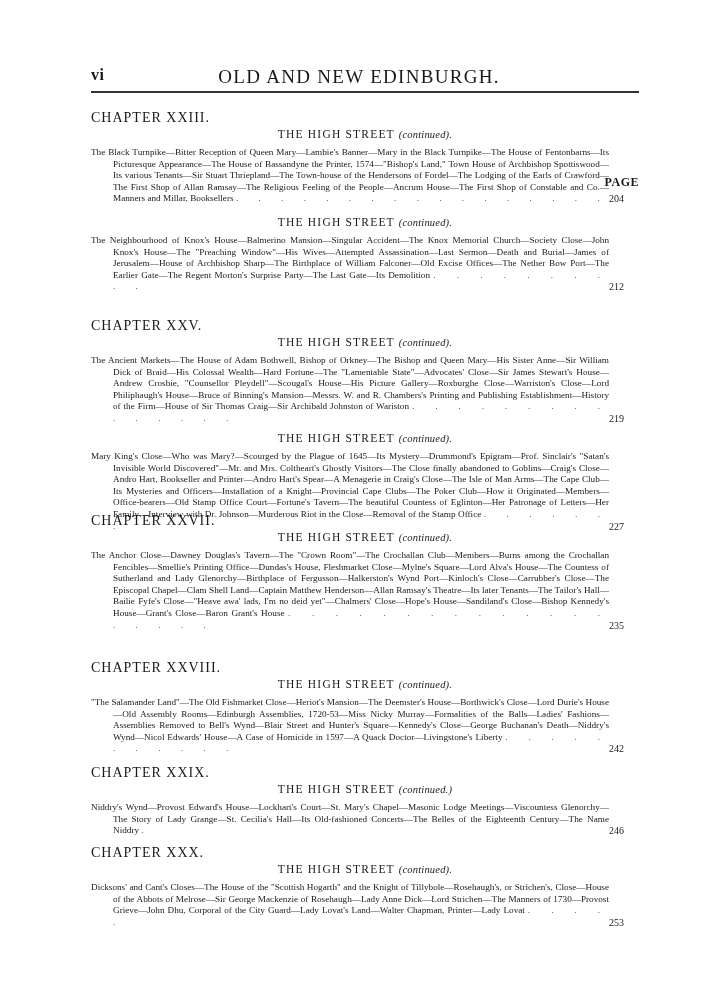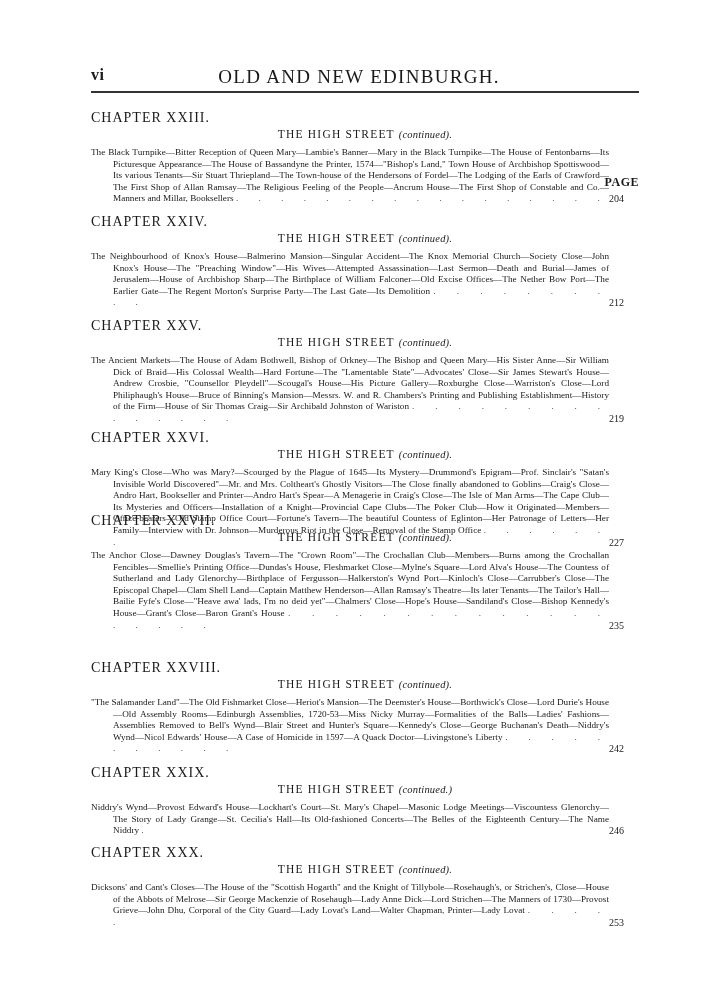--- a/index.html
+++ b/index.html
@@ -29,33 +29,31 @@
 <div class="rule"></div>
 
 <div class="chapter" style="top:110px;">
   <span class="page-label">PAGE</span>
   <p class="ch-title">CHAPTER XXIII.</p>
   <p class="ch-sub"><span>THE HIGH STREET</span> <i>(continued).</i></p>
   <p class="summary"><span>The Black Turnpike—Bitter Reception of Queen Mary—Lambie's Banner—Mary in the Black Turnpike—The House of Fentonbarns—Its Picturesque Appearance—The House of Bassandyne the Printer, 1574—"Bishop's Land," Town House of Archbishop Spottiswood—Its various Tenants—Sir Stuart Thriepland—The Town-house of the Hendersons of Fordel—The Lodging of the Earls of Crawford—The First Shop of Allan Ramsay—The Religious Feeling of the People—Ancrum House—The First Shop of Constable and Co.—Manners and Millar, Booksellers</span> <span class="leader">. . . . . . . . . . . . . . . . .</span><span class="pg">204</span></p>
 </div>
 
 <div class="chapter" style="top:214px;">
-  <p class="ch-title">CHAPTER XXIV.</p>
   <p class="ch-sub"><span>THE HIGH STREET</span> <i>(continued).</i></p>
   <p class="summary"><span>The Neighbourhood of Knox's House—Balmerino Mansion—Singular Accident—The Knox Memorial Church—Society Close—John Knox's House—The "Preaching Window"—His Wives—Attempted Assassination—Last Sermon—Death and Burial—James of Jerusalem—House of Archbishop Sharp—The Birthplace of William Falconer—Old Excise Offices—The Nether Bow Port—The Earlier Gate—The Regent Morton's Surprise Party—The Last Gate—Its Demolition</span> <span class="leader">. . . . . . . . . .</span><span class="pg">212</span></p>
 </div>
 
 <div class="chapter" style="top:318px;">
   <p class="ch-title">CHAPTER XXV.</p>
   <p class="ch-sub"><span>THE HIGH STREET</span> <i>(continued).</i></p>
   <p class="summary"><span>The Ancient Markets—The House of Adam Bothwell, Bishop of Orkney—The Bishop and Queen Mary—His Sister Anne—Sir William Dick of Braid—His Colossal Wealth—Hard Fortune—The "Lamentable State"—Advocates' Close—Sir James Stewart's House—Andrew Crosbie, "Counsellor Pleydell"—Scougal's House—His Picture Gallery—Roxburghe Close—Warriston's Close—Lord Philiphaugh's House—Bruce of Binning's Mansion—Messrs. W. and R. Chambers's Printing and Publishing Establishment—History of the Firm—House of Sir Thomas Craig—Sir Archibald Johnston of Wariston</span> <span class="leader">. . . . . . . . . . . . . . .</span><span class="pg">219</span></p>
 </div>
 
 <div class="chapter" style="top:430px;">
-  <p class="ch-title">CHAPTER XXVI.</p>
   <p class="ch-sub"><span>THE HIGH STREET</span> <i>(continued).</i></p>
   <p class="summary"><span>Mary King's Close—Who was Mary?—Scourged by the Plague of 1645—Its Mystery—Drummond's Epigram—Prof. Sinclair's "Satan's Invisible World Discovered"—Mr. and Mrs. Coltheart's Ghostly Visitors—The Close finally abandoned to Goblins—Craig's Close—Andro Hart, Bookseller and Printer—Andro Hart's Spear—A Menagerie in Craig's Close—The Isle of Man Arms—The Cape Club—Its Mysteries and Officers—Installation of a Knight—Provincial Cape Clubs—The Poker Club—How it Originated—Members—Office-bearers—Old Stamp Office Court—Fortune's Tavern—The beautiful Countess of Eglinton—Her Patronage of Letters—Her Family—Interview with Dr. Johnson—Murderous Riot in the Close—Removal of the Stamp Office</span> <span class="leader">. . . . . . .</span><span class="pg">227</span></p>
 </div>
 
 <div class="chapter" style="top:513px;">
   <p class="ch-title">CHAPTER XXVII.</p>
   <p class="ch-sub"><span>THE HIGH STREET</span> <i>(continued).</i></p>
   <p class="summary"><span>The Anchor Close—Dawney Douglas's Tavern—The "Crown Room"—The Crochallan Club—Members—Burns among the Crochallan Fencibles—Smellie's Printing Office—Dundas's House, Fleshmarket Close—Mylne's Square—Lord Alva's House—The Countess of Sutherland and Lady Glenorchy—Birthplace of Fergusson—Halkerston's Wynd Port—Kinloch's Close—Carrubber's Close—The Episcopal Chapel—Clam Shell Land—Captain Matthew Henderson—Allan Ramsay's Theatre—Its later Tenants—The Tailor's Hall—Bailie Fyfe's Close—"Heave awa' lads, I'm no deid yet"—Chalmers' Close—Hope's House—Sandiland's Close—Bishop Kennedy's House—Grant's Close—Baron Grant's House</span> <span class="leader">. . . . . . . . . . . . . . . . . . .</span><span class="pg">235</span></p>
 </div>
 

